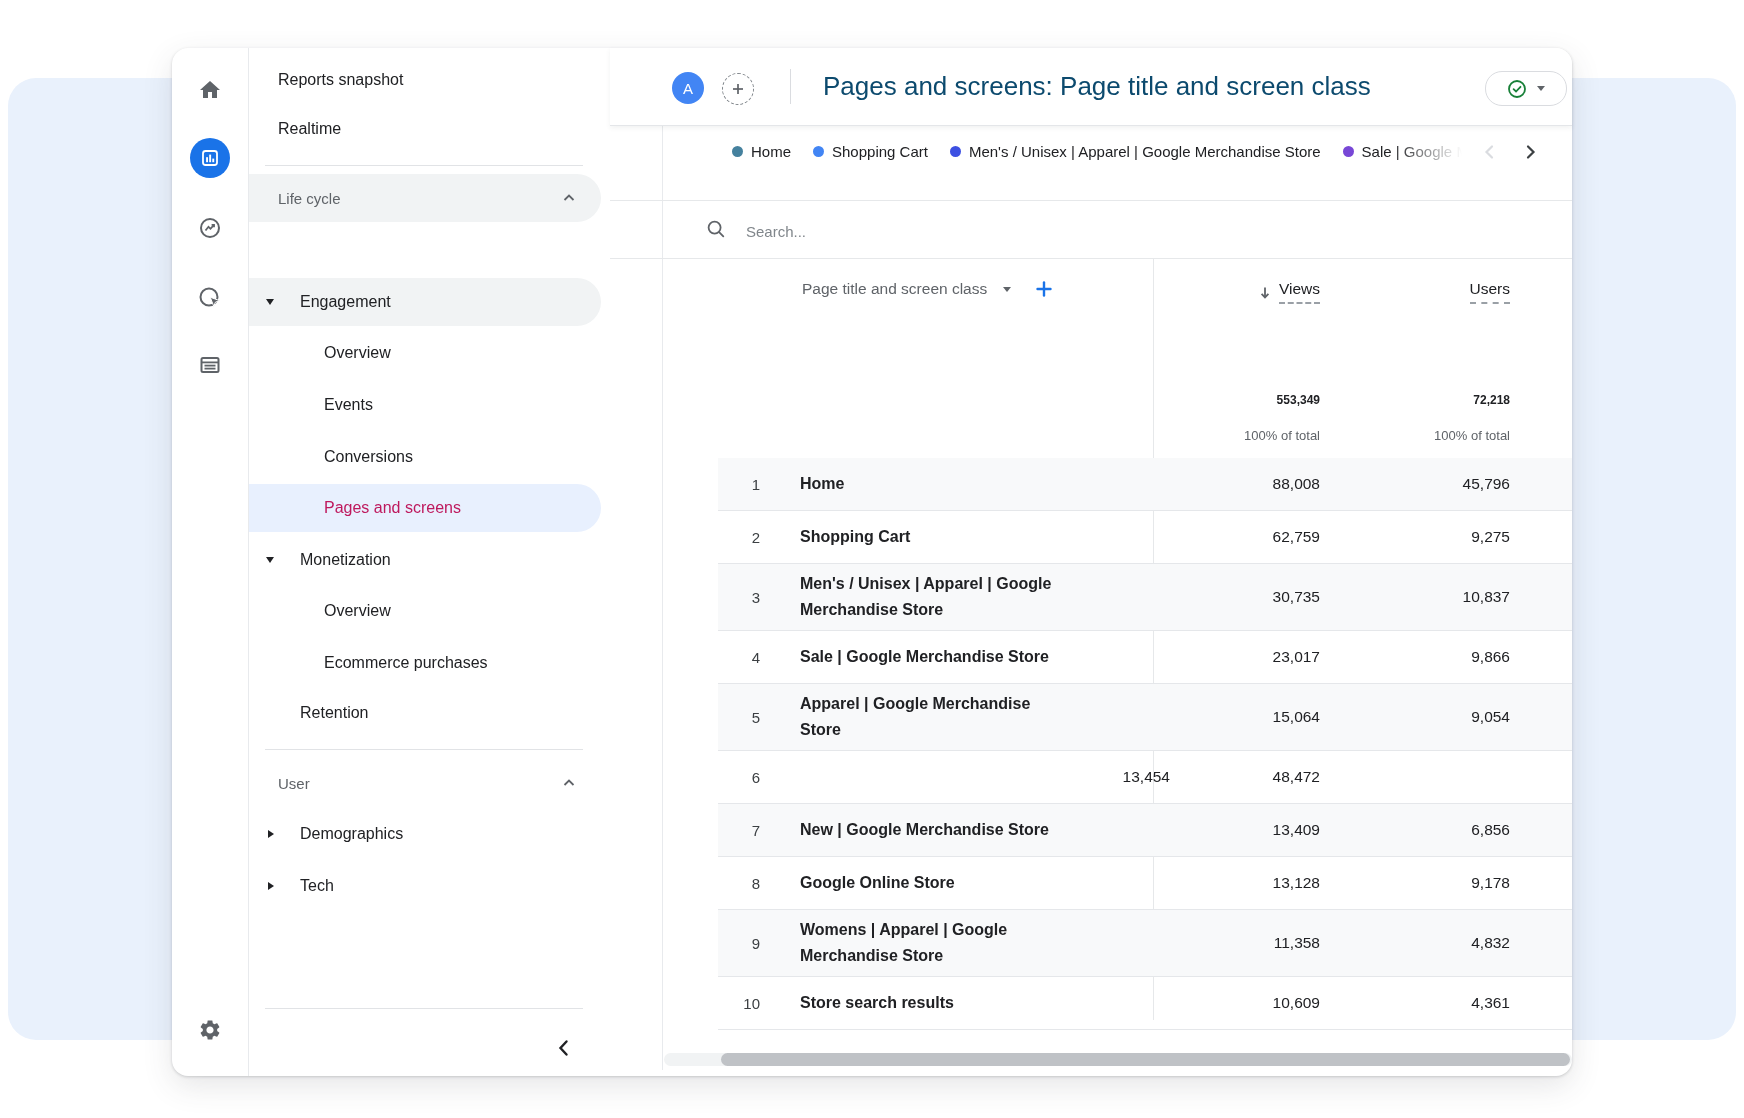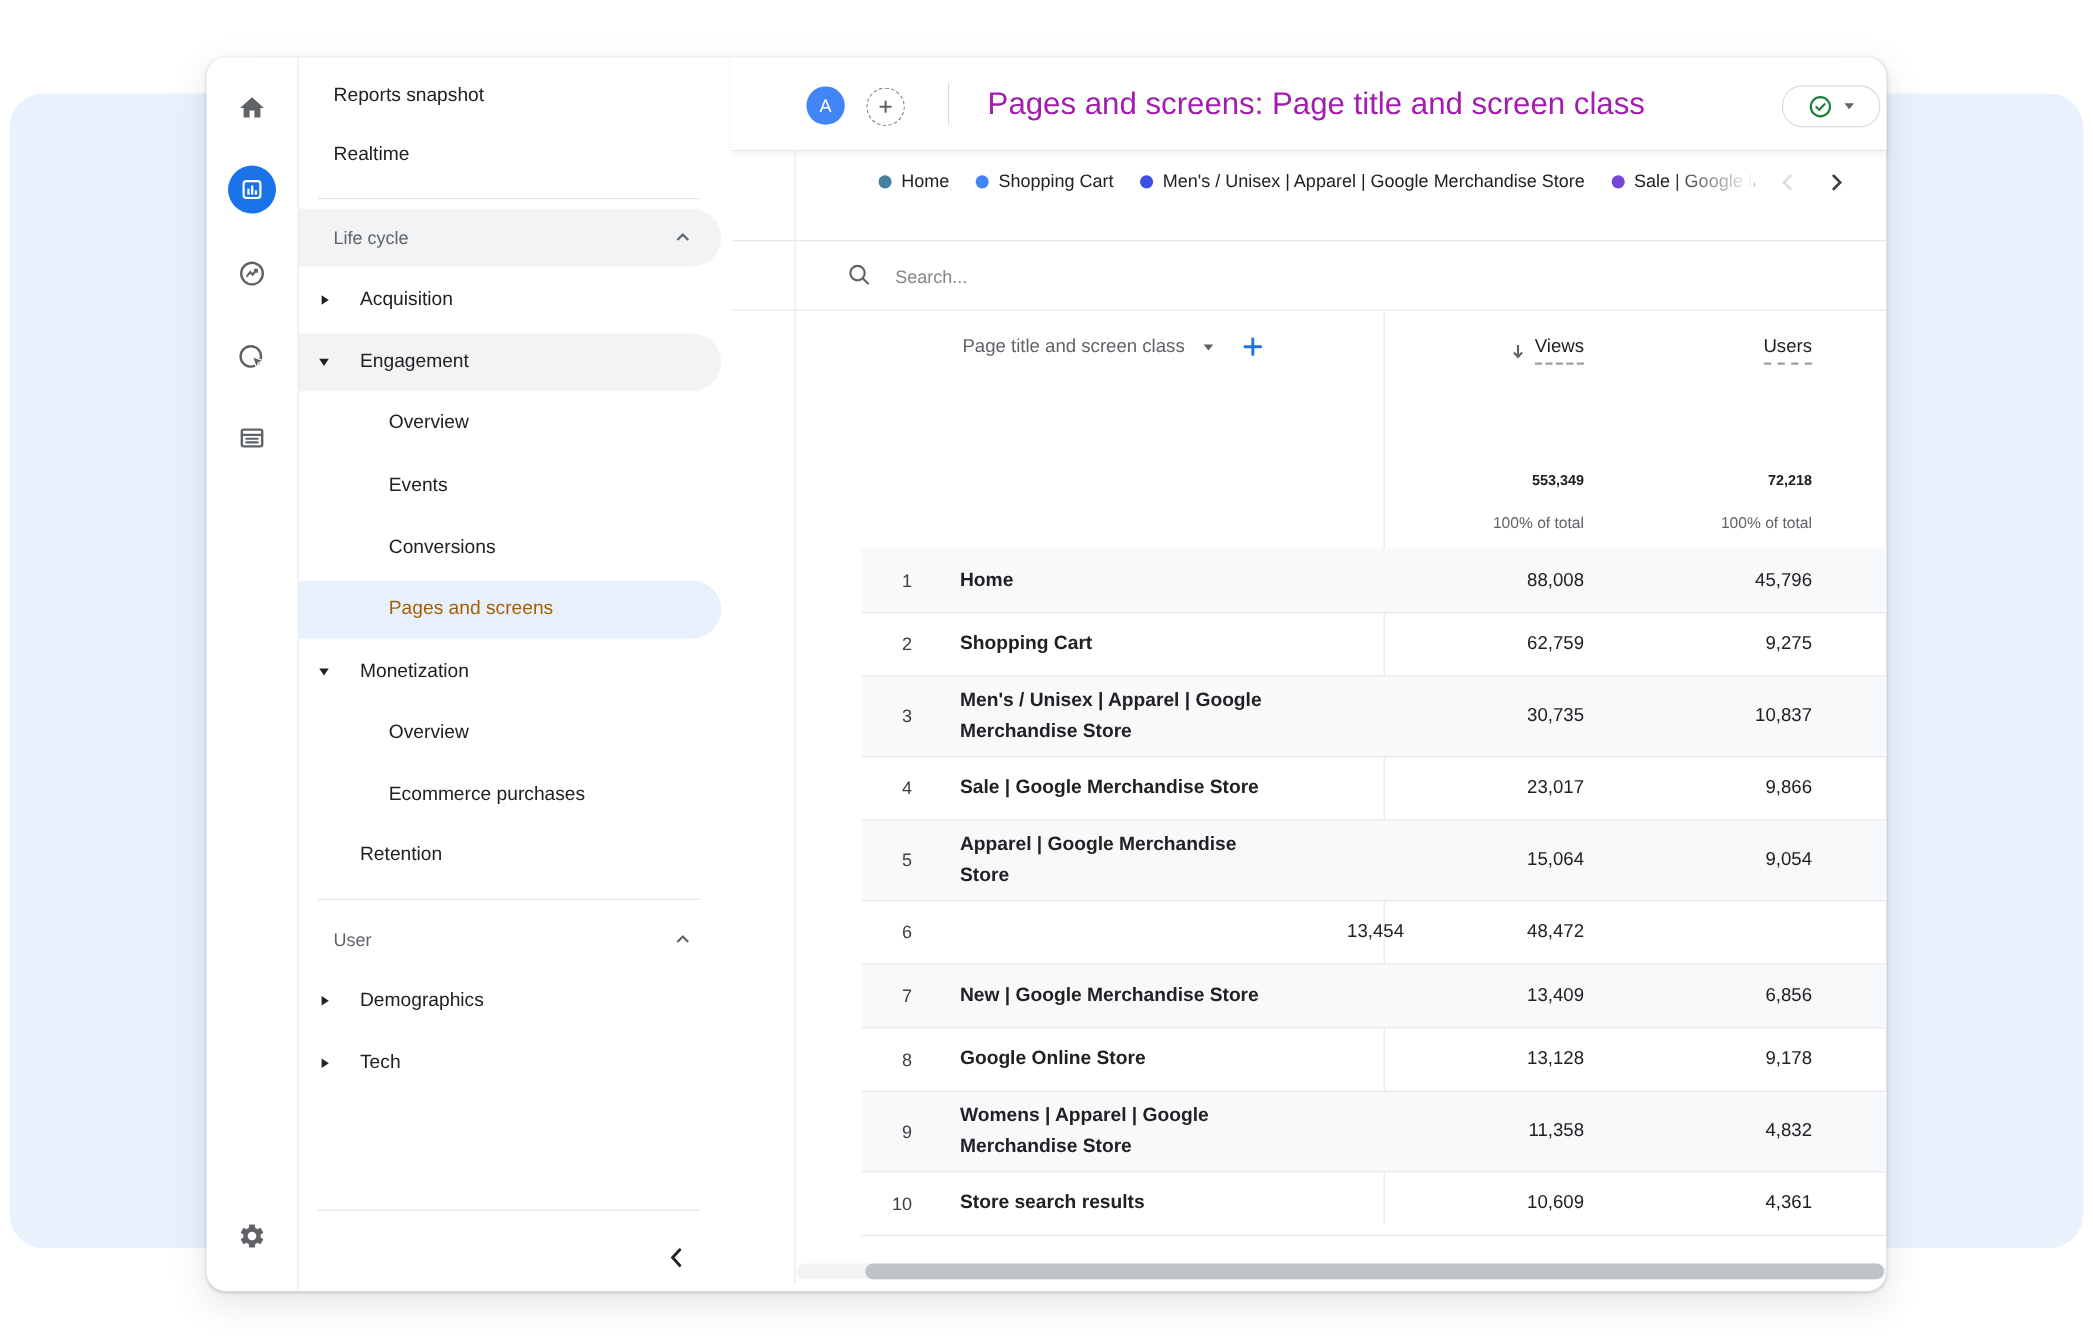--- a/index.html
+++ b/index.html
@@ -16,39 +16,39 @@
   
   .sidebar{position:absolute;left:77px;top:0;bottom:0;width:361px;}
   .sb-row{position:absolute;left:0;width:352px;height:40px;display:flex;align-items:center;font-size:16px;cursor:pointer;}
   .sb-pill{position:absolute;left:0;width:352px;height:48px;border-radius:0 24px 24px 0;display:flex;align-items:center;cursor:pointer;}
   .pill-gray{background:#f1f3f4;}
   .pill-blue{background:#e8f0fe;}
   .sb-top{padding-left:29px;font-weight:500;}
   .sb-sect{padding-left:29px;color:#5f6368;font-size:15px;}
   .sb-parent-label{padding-left:51px;font-weight:500;}
   .sb-child{padding-left:75px;font-weight:500;}
-  .sb-child-sel{color:#a16207;}
+  .sb-child-sel{color:#be185d;}
   .tri-right{position:absolute;left:19px;width:0;height:0;border-left:6px solid #202124;
              border-top:4.5px solid transparent;border-bottom:4.5px solid transparent;}
   .tri-down{position:absolute;left:17px;width:0;height:0;border-top:6px solid #202124;
             border-left:4.5px solid transparent;border-right:4.5px solid transparent;}
   .sb-chev{position:absolute;right:24px;top:50%;margin-top:-8px;}
   .sb-div{position:absolute;left:16px;width:318px;border-top:1px solid #e1e3e6;}
   .collapse-btn{position:absolute;left:303px;top:988px;width:24px;height:24px;cursor:pointer;}
   
   .main{position:absolute;left:438px;top:0;bottom:0;width:962px;}
   .main-header{position:absolute;left:0;right:0;top:0;height:77px;background:#fff;border-radius:0 16px 0 0;
                border-bottom:1px solid #e4e6e9;box-shadow:0 2px 5px rgba(60,64,67,.07);z-index:3;}
   .avatar{position:absolute;left:62px;top:24px;width:32px;height:32px;border-radius:50%;
           display:flex;align-items:center;justify-content:center;color:#fff;font-size:15px;font-weight:500;cursor:pointer;}
   .plus-dashed{position:absolute;left:112px;top:25px;width:30px;height:30px;border:1px dashed #80868b;border-radius:50%;
                display:flex;align-items:center;justify-content:center;cursor:pointer;}
   .hdr-vdiv{position:absolute;left:180px;top:21px;height:35px;border-left:1px solid #dadce0;}
   .page-title{position:absolute;left:213px;top:0;height:77px;display:flex;align-items:center;
-              font-size:26px;color:#a21caf;white-space:nowrap;}
+              font-size:26px;color:#0c4a6e;white-space:nowrap;}
   .verify-pill{position:absolute;left:875px;top:23px;width:80px;height:33px;border:1px solid #dadce0;border-radius:17px;
                display:flex;align-items:center;justify-content:center;gap:10px;background:#fff;cursor:pointer;}
   .caret-down{width:0;height:0;border-top:5.5px solid #5f6368;border-left:4.5px solid transparent;border-right:4.5px solid transparent;}
   .content{position:absolute;left:0;right:0;top:77px;bottom:0;}
   .content-vline{position:absolute;left:52px;top:0;bottom:6px;border-left:1px solid #e8eaed;}
   
   .legend-row{position:absolute;left:0;right:0;top:0;height:75px;border-bottom:1px solid #e6e8ea;}
   .legend-strip{position:absolute;left:122px;top:12px;height:28px;width:730px;overflow:hidden;
                 display:flex;align-items:center;gap:22px;white-space:nowrap;}
   .legend-strip:after{content:"";position:absolute;right:0;top:0;bottom:0;width:70px;
@@ -144,24 +144,20 @@
 
       <div class="sb-pill pill-gray" style="top:126px">
         <span class="sb-sect">Life cycle</span>
         <span class="sb-chev">
           <svg width="16" height="16" viewBox="0 0 16 16">
               <polyline points="3.5,10 8,5.5 12.5,10" fill="none" stroke="#5f6368" stroke-width="1.8"></polyline>
             </svg>
         </span>
       </div>
 
-      <div class="sb-row" style="top:182px">
-        <span class="tri-right"></span>
-        <span class="sb-parent-label">Acquisition</span>
-      </div>
 
       <div class="sb-pill pill-gray" style="top:230px">
         <span class="tri-down"></span>
         <span class="sb-parent-label">Engagement</span>
       </div>
 
       <div class="sb-row sb-child" style="top:285px">Overview</div>
       <div class="sb-row sb-child" style="top:389px">Conversions</div>
       <div class="sb-row sb-child" style="top:337px">Events</div>
 

